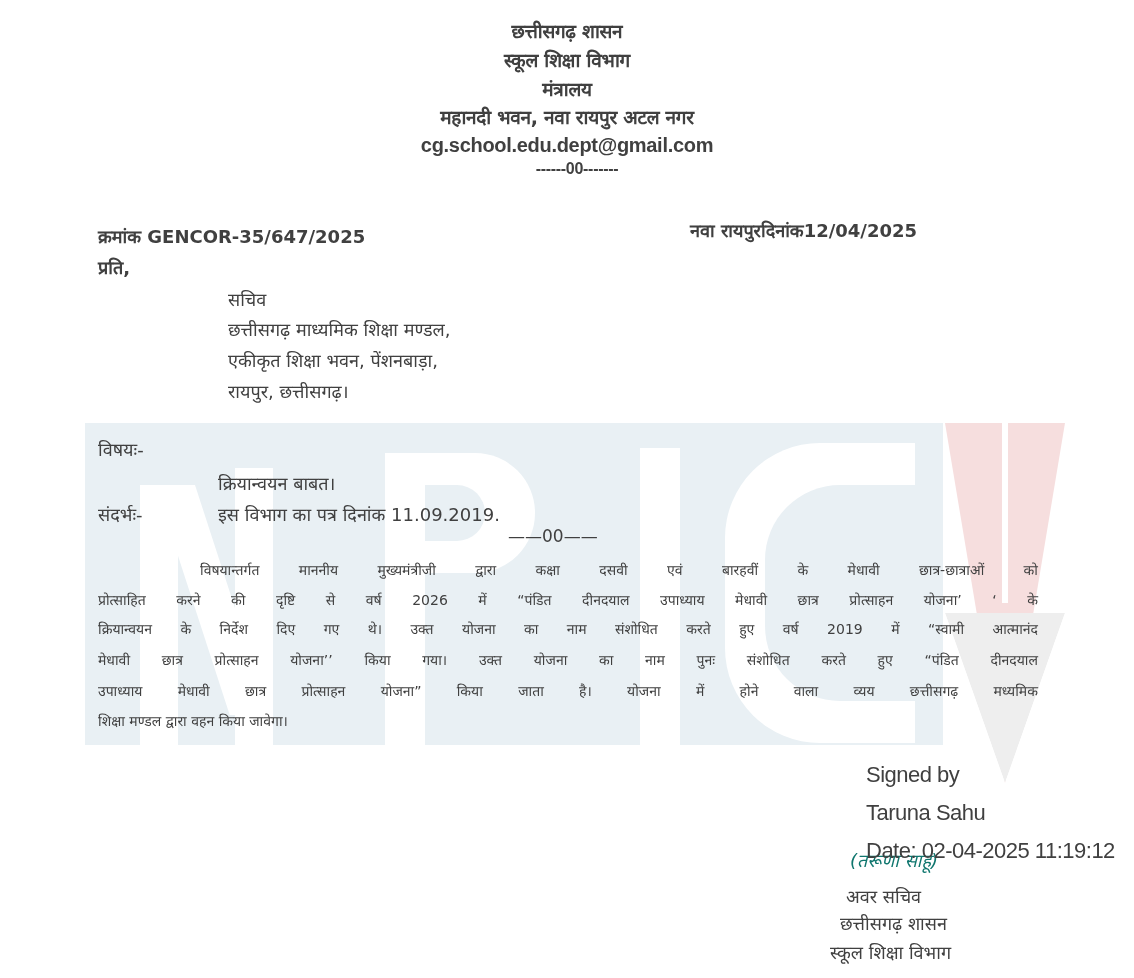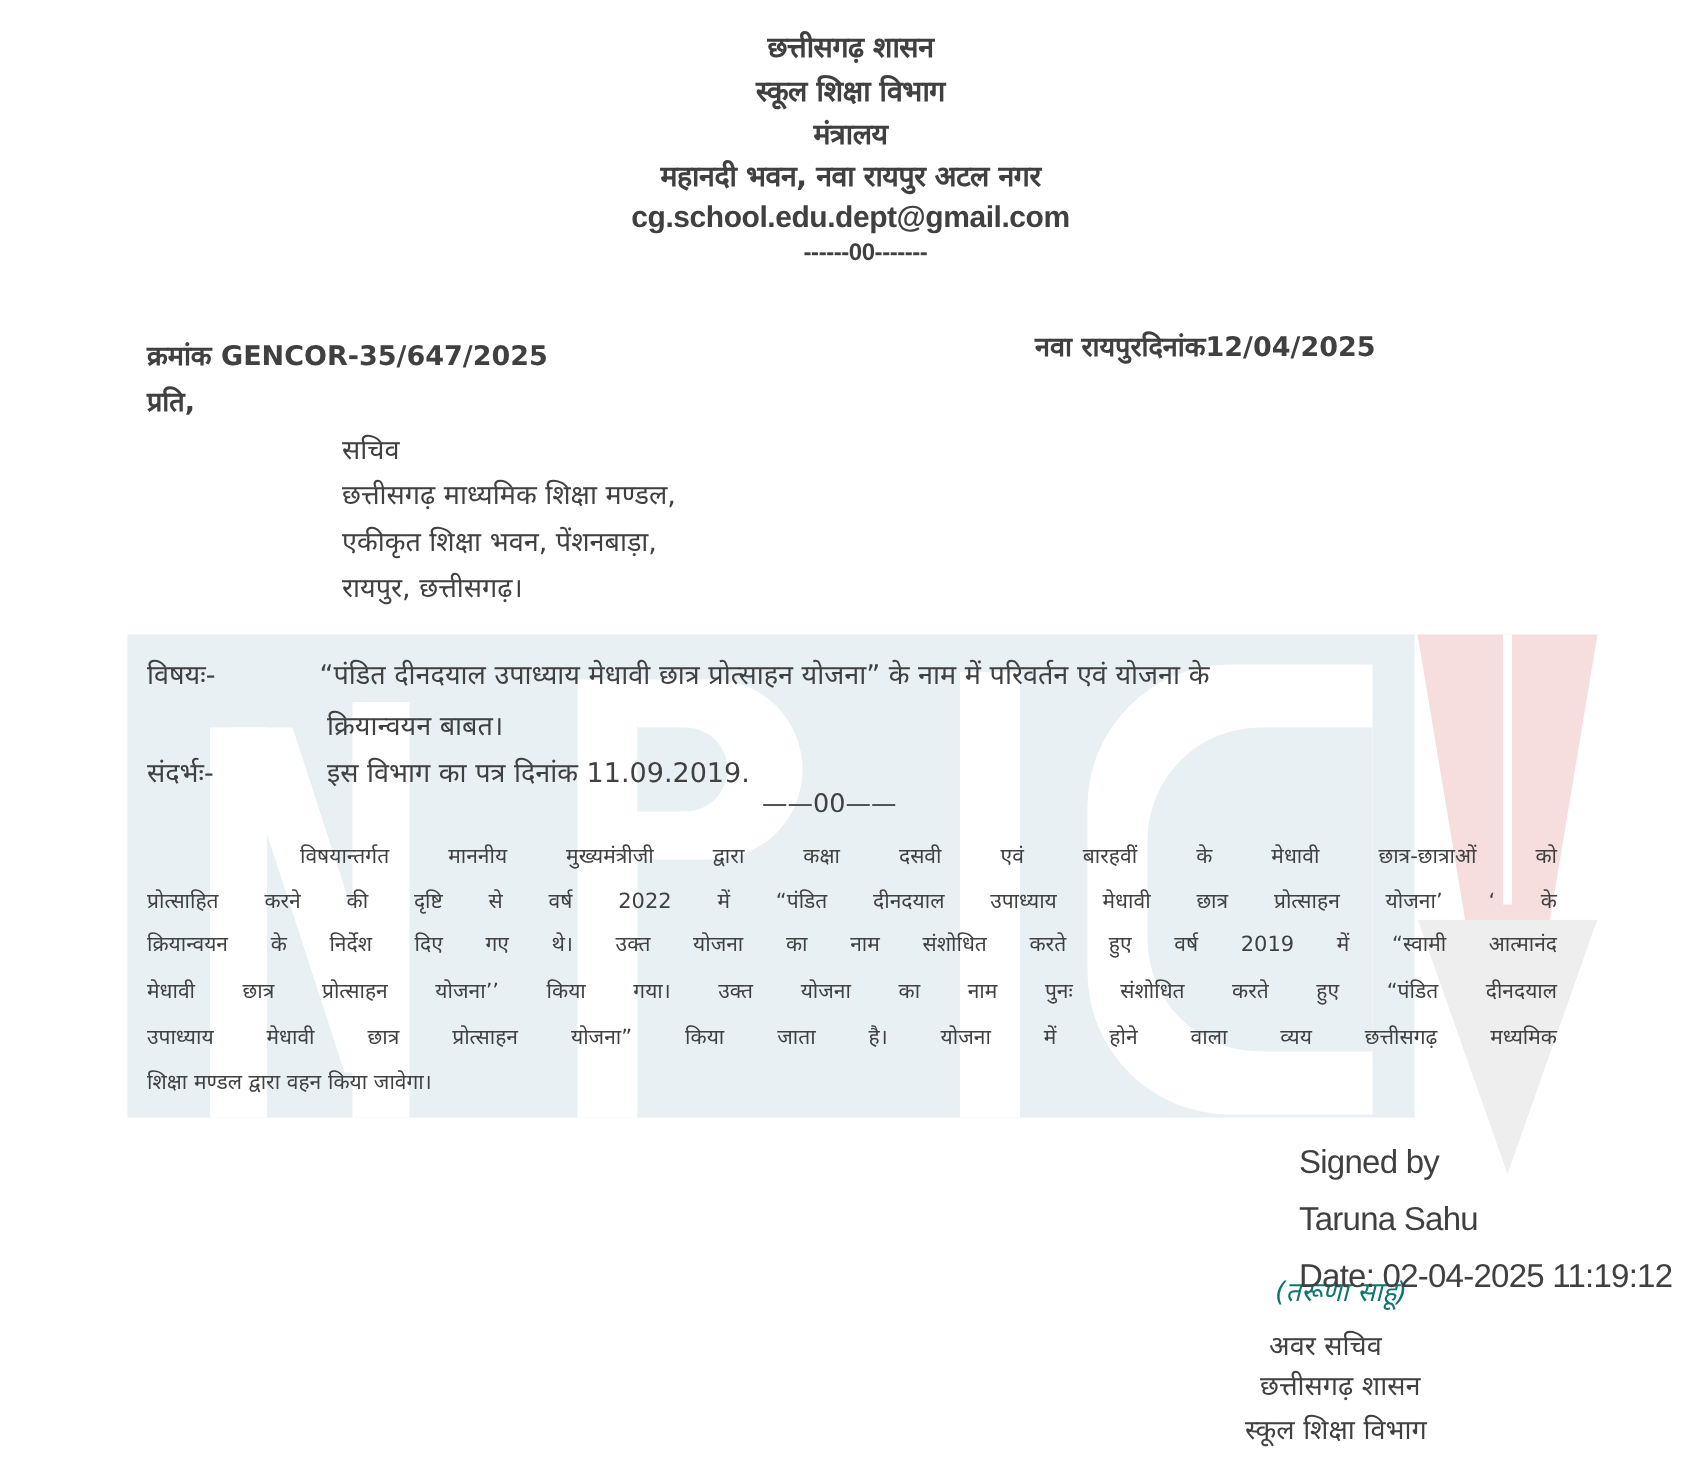--- a/index.html
+++ b/index.html
@@ -153,29 +153,28 @@
   <div class="txt ref-line" style="left:98px; top:224px;">क्रमांक GENCOR-35/647/2025</div>
   <div class="txt ref-line" style="left:690px; top:218px;">नवा रायपुरदिनांक12/04/2025</div>
 
   <div class="txt ref-line" style="left:98px; top:255px;">प्रति,</div>
   <div class="txt addr" style="left:228px; top:287px;">सचिव</div>
   <div class="txt addr" style="left:228px; top:317px;">छत्तीसगढ़ माध्यमिक शिक्षा मण्डल,</div>
   <div class="txt addr" style="left:228px; top:348px;">एकीकृत शिक्षा भवन, पेंशनबाड़ा,</div>
   <div class="txt addr" style="left:228px; top:379px;">रायपुर, छत्तीसगढ़।</div>
 
   <div class="txt addr" style="left:98px; top:437px;">विषयः-</div>
-  <div class="txt addr" style="left:213px; top:437px;">“पंडित दीनदयाल उपाध्याय मेधावी छात्र प्रोत्साहन योजना” के नाम में परिवर्तन एवं योजना के</div>
   <div class="txt addr" style="left:218px; top:471px;">क्रियान्वयन बाबत।</div>
 
   <div class="txt addr" style="left:98px; top:502px;">संदर्भः-</div>
   <div class="txt addr" style="left:218px; top:502px;">इस विभाग का  पत्र दिनांक 11.09.2019.</div>
   <div class="txt addr" style="left:508px; top:526px; font-size:17px;">——00——</div>
 
   <div class="txt body-line justify" style="top:560px; left:200px; width:838px;">विषयान्तर्गत माननीय मुख्यमंत्रीजी द्वारा कक्षा दसवी एवं बारहवीं के मेधावी छात्र-छात्राओं को</div>
-  <div class="txt body-line justify" style="top:590px;">प्रोत्साहित करने की दृष्टि से वर्ष 2022 में “पंडित दीनदयाल उपाध्याय मेधावी छात्र प्रोत्साहन योजना’ ‘ के</div>
+  <div class="txt body-line justify" style="top:590px;">प्रोत्साहित करने की दृष्टि से वर्ष 2026 में “पंडित दीनदयाल उपाध्याय मेधावी छात्र प्रोत्साहन योजना’ ‘ के</div>
   <div class="txt body-line justify" style="top:619px;">क्रियान्वयन के निर्देश दिए गए थे। उक्त योजना का नाम संशोधित करते हुए वर्ष 2019 में “स्वामी आत्मानंद</div>
   <div class="txt body-line justify" style="top:650px;">मेधावी छात्र प्रोत्साहन योजना’’ किया गया। उक्त योजना का नाम पुनः संशोधित करते हुए “पंडित दीनदयाल</div>
   <div class="txt body-line justify" style="top:681px;">उपाध्याय मेधावी छात्र प्रोत्साहन योजना” किया जाता है। योजना में होने वाला व्यय छत्तीसगढ़ मध्यमिक</div>
   <div class="txt body-line" style="top:711px;">शिक्षा मण्डल द्वारा वहन किया जावेगा।</div>
 
   <div class="txt sig-en" style="left:866px; top:762px;">Signed by</div>
   <div class="txt sig-en" style="left:866px; top:800px;">Taruna Sahu</div>
   <div class="txt sig-hi" style="left:850px; top:848px; color:#0f766e;font-style:italic;">(तरूणा साहू)</div>
   <div class="txt sig-en" style="left:866px; top:838px;">Date: 02-04-2025 11:19:12</div>
   <div class="txt sig-hi" style="left:846px; top:884px;">अवर सचिव</div>

